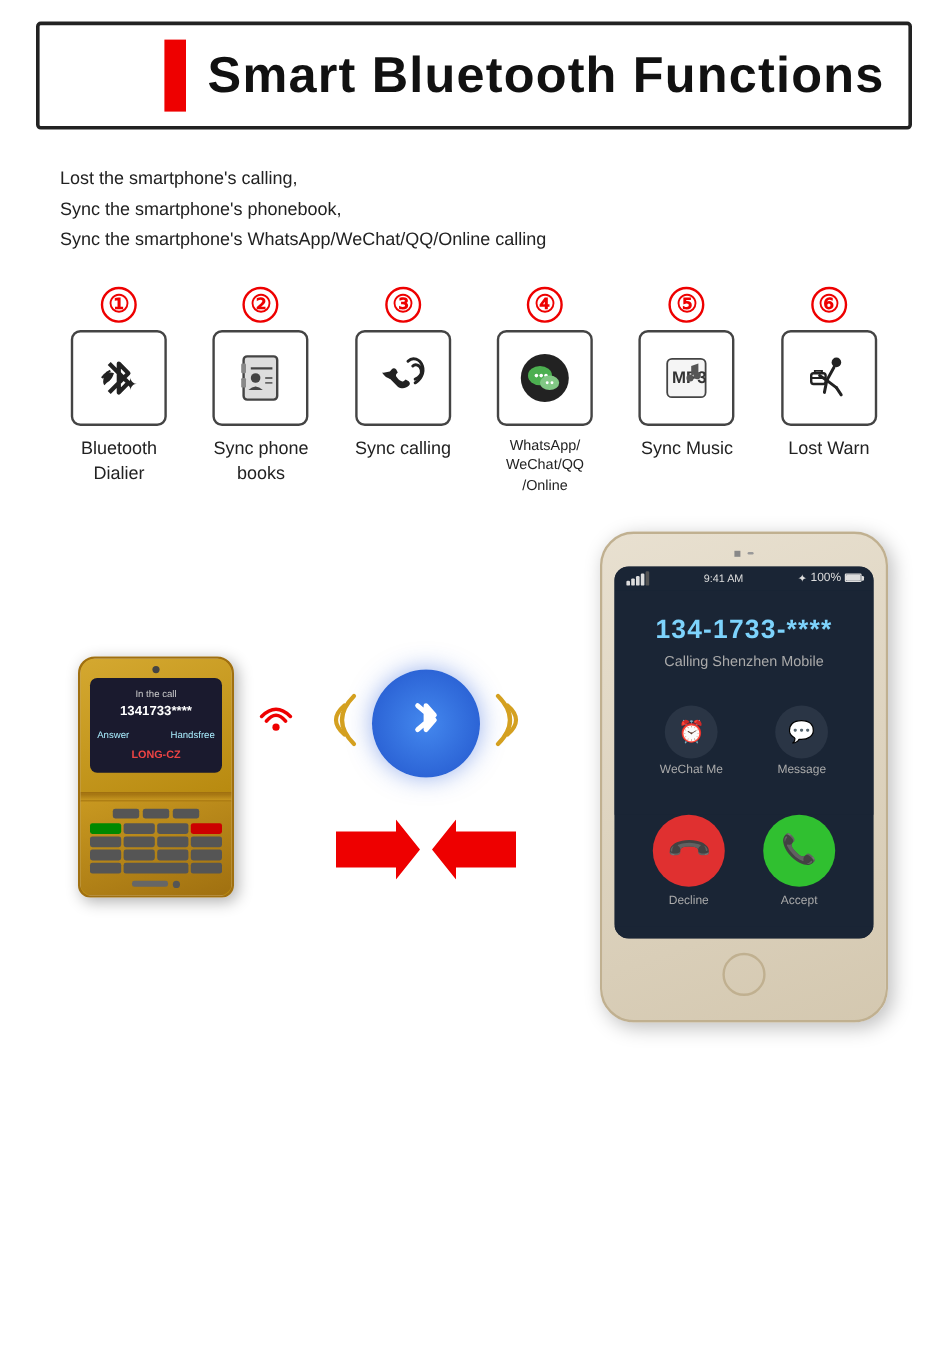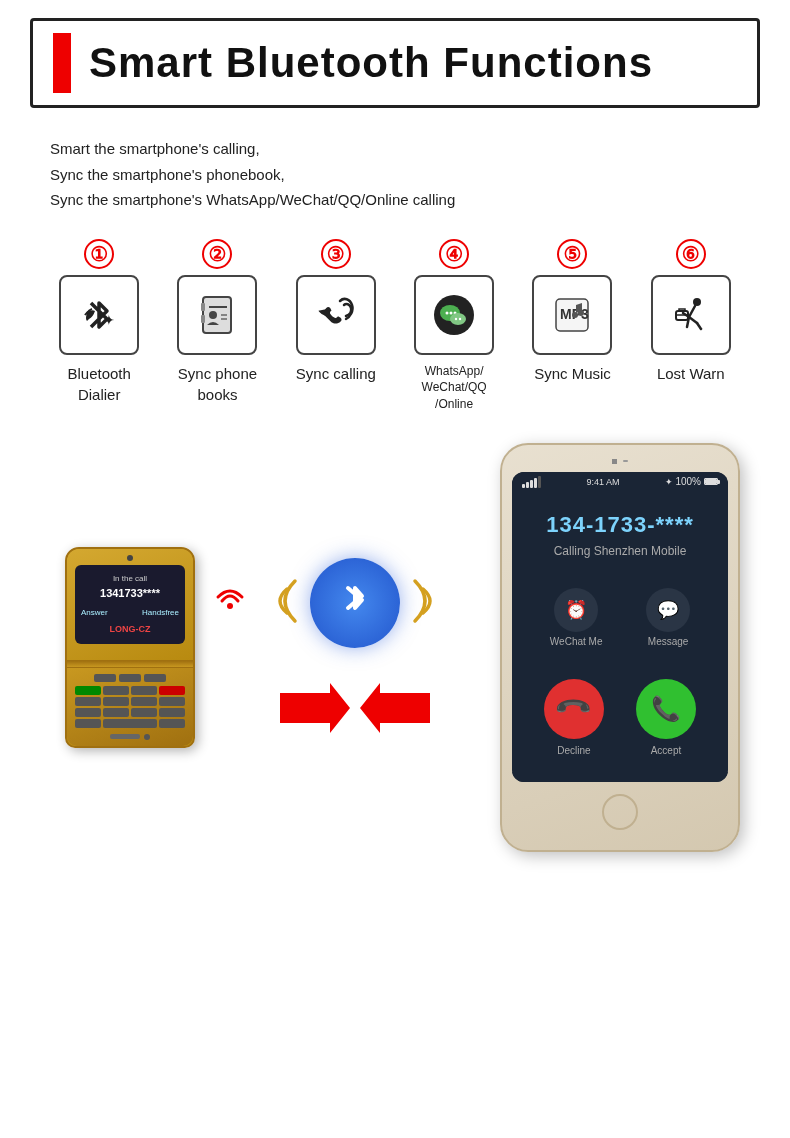--- a/index.html
+++ b/index.html
@@ -18,21 +18,21 @@
     }
 
     
     .header-section {
       border: 3px solid #222;
       border-radius: 4px;
       padding: 12px 20px;
       margin-bottom: 18px;
       display: flex;
       align-items: center;
-      justify-content: flex-start;
+      justify-content: flex-end;
     }
 
     .header-left-deco {
       width: 18px;
       height: 60px;
       background: #e00;
       margin-right: 18px;
       flex-shrink: 0;
     }
 
@@ -382,21 +382,21 @@
 <body>
 
 <div class="page-wrapper">
 
   <div class="header-section">
     <div class="header-left-deco"></div>
     <h1 class="header-title">Smart Bluetooth Functions</h1>
   </div>
 
   <div class="description-section">
-    <div>Smart the smartphone's calling,</div>
+    <div>Lost the smartphone's calling,</div>
     <div>Sync the smartphone's phonebook,</div>
     <div>Sync the smartphone's WhatsApp/WeChat/QQ/Online calling</div>
   </div>
 
   <div class="features-section">
 
     <div class="feature-item">
       <div class="feature-number">①</div>
       <div class="feature-icon-box">
         <svg width="48" height="48" viewBox="0 0 48 48" fill="none">

